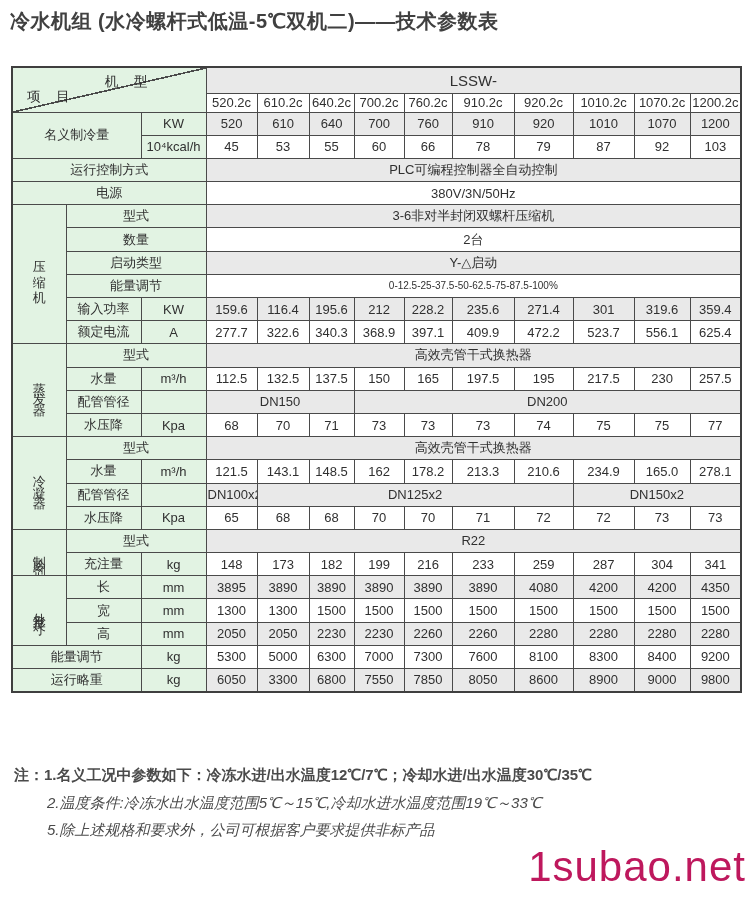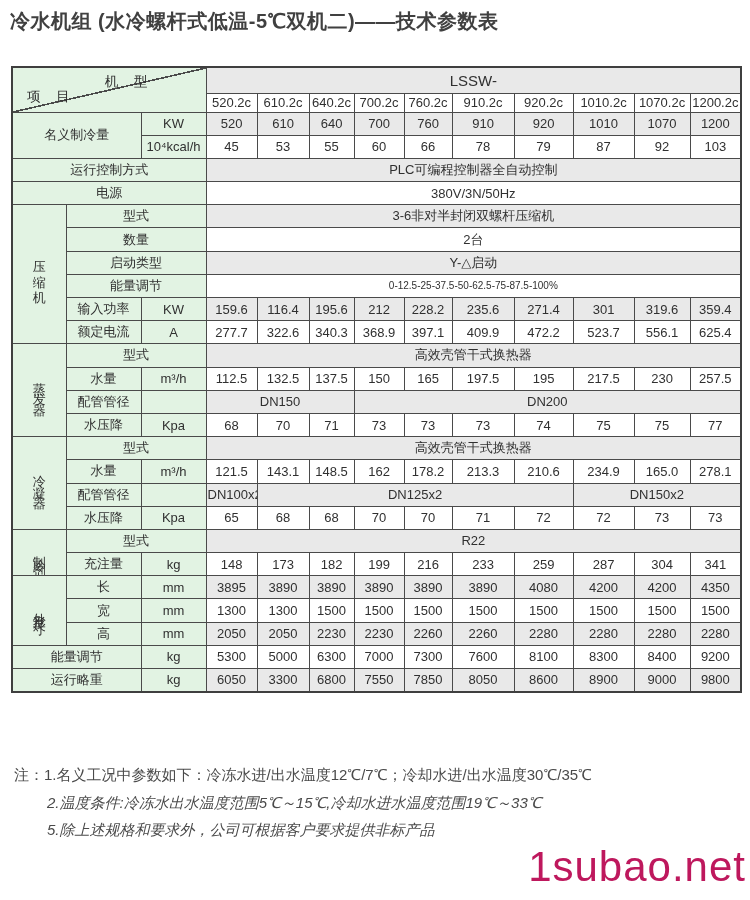--- a/index.html
+++ b/index.html
@@ -40,21 +40,21 @@
   td.corner {
     position:relative; background:#e2f3e3;
     background-image:linear-gradient(to bottom right,
       transparent calc(50% - 0.8px), #4a4a4a calc(50% - 0.8px),
       #4a4a4a calc(50% + 0.8px), transparent calc(50% + 0.8px));
   }
   .corner-item  { position:absolute; left:14px;  bottom:6px; font-size:13.5px; letter-spacing:6px;text-align:right; }
   .corner-model { position:absolute; right:52px; top:5px;    font-size:13.5px; letter-spacing:6px; }
 
   .notes { position:absolute; left:14px; top:761px; font-size:15px; color:#4a4a4a; line-height:27.5px; white-space:nowrap; }
-  .note-first { margin-left:0; }
+  .note-first { margin-left:0;font-weight:bold; }
   .note-rest  { margin-left:33px;font-style:italic; }
   .note-prefix { }
 
   .watermark {
     position:absolute; right:4px; top:843px;
     font-size:42px; font-weight:500; color:#be185d; letter-spacing:1px;
   }
 </style>
 </head>
 <body>

